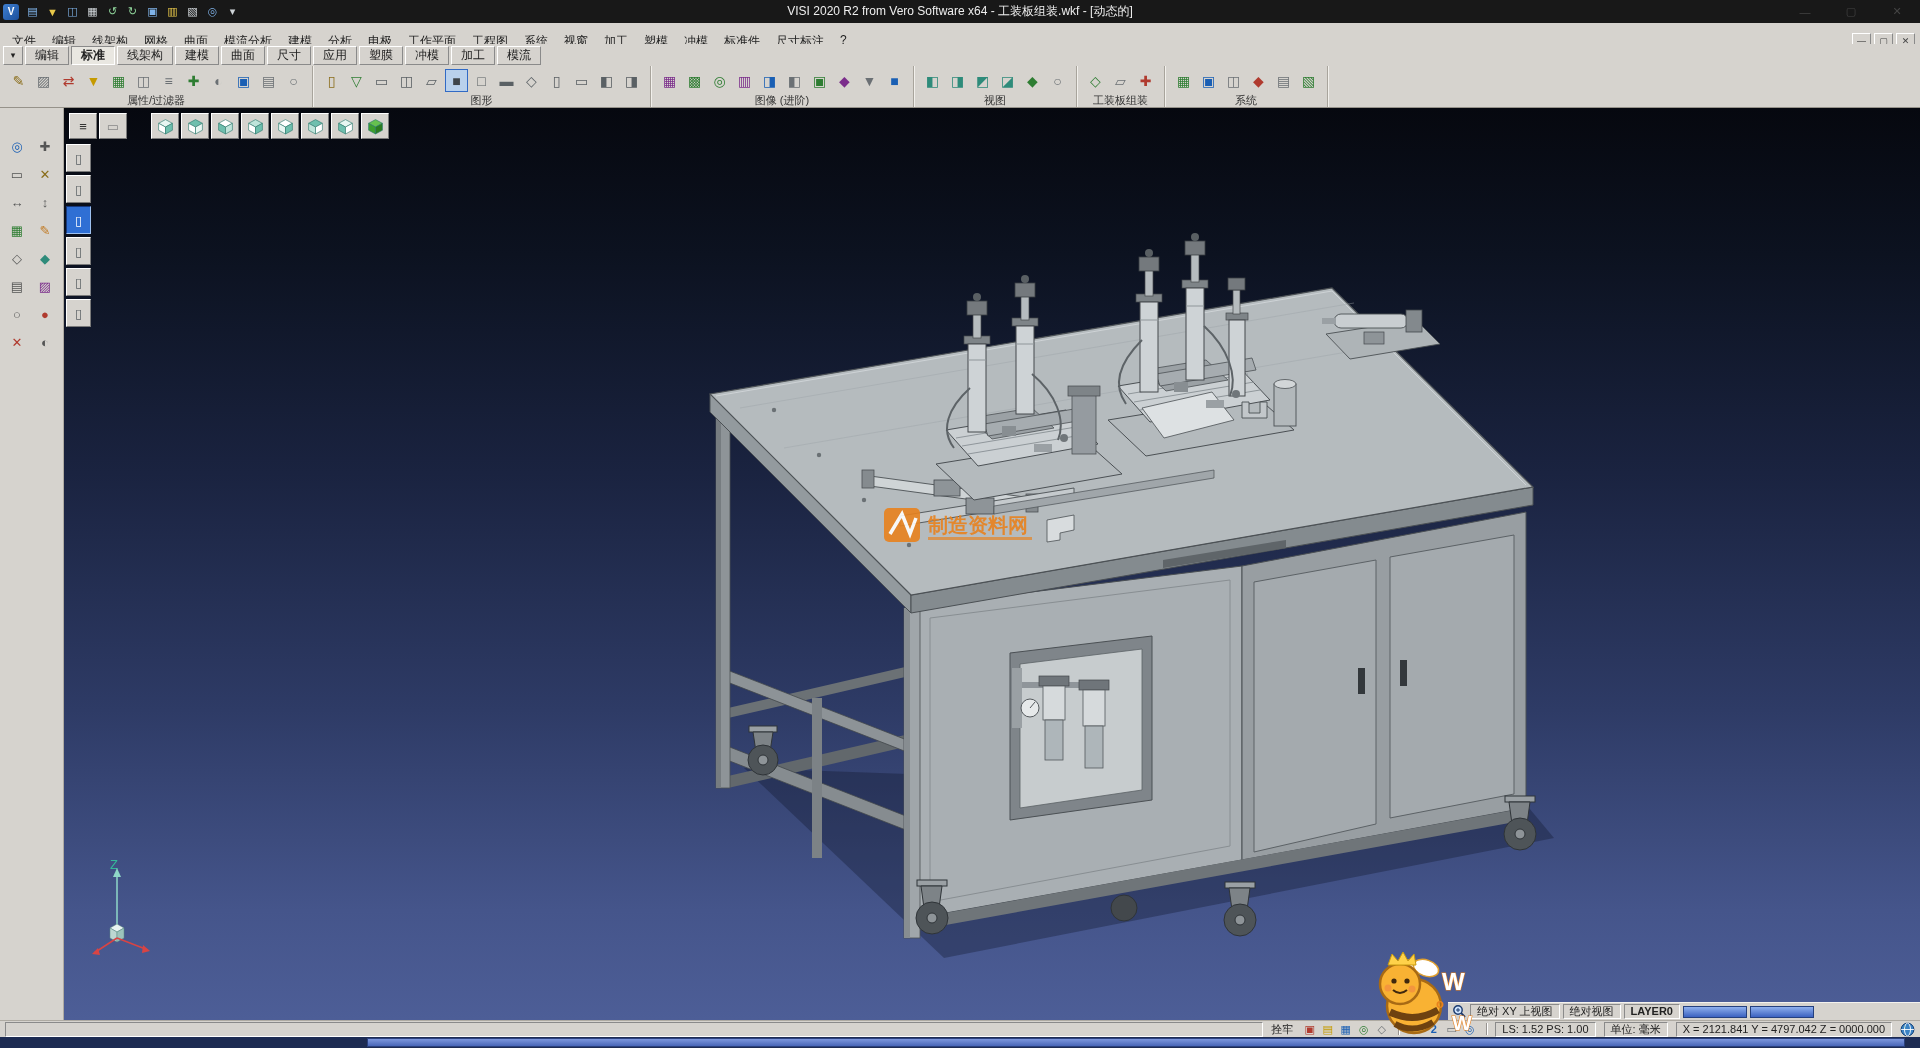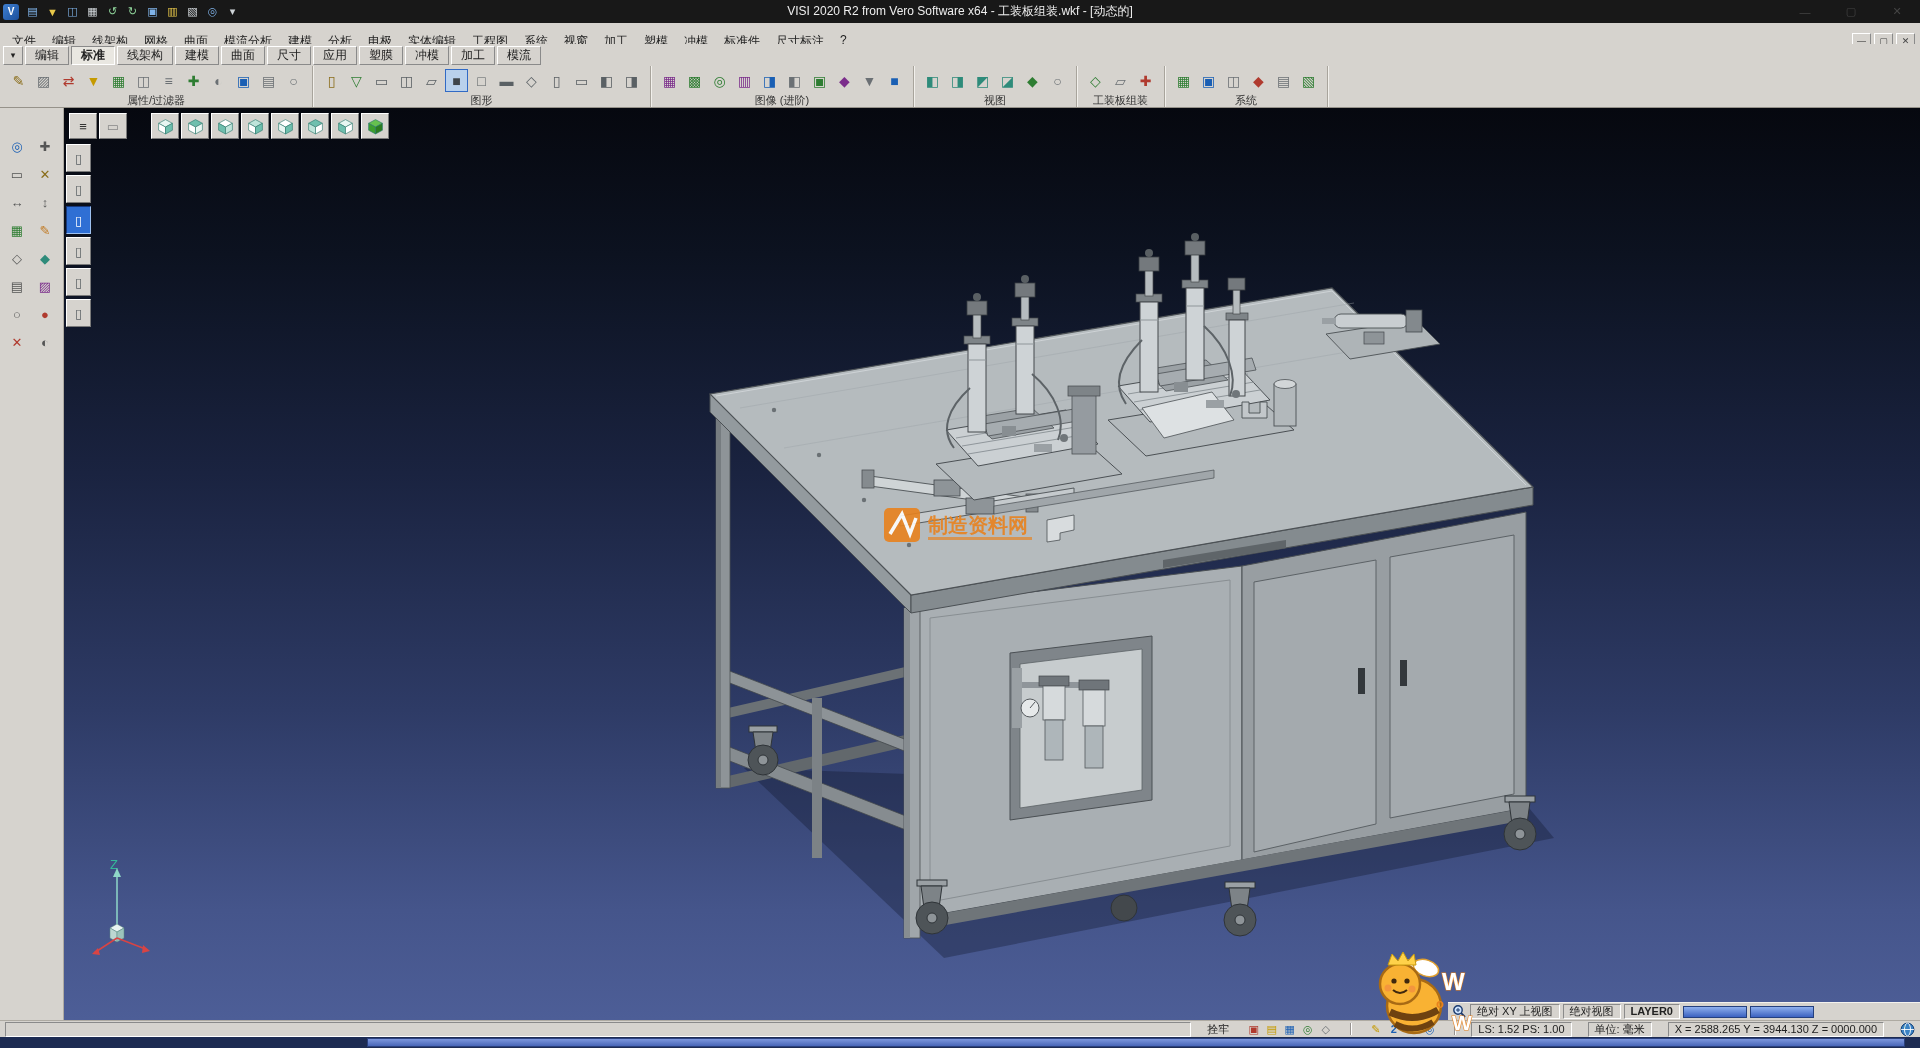--- a/index.html
+++ b/index.html
@@ -61,21 +61,21 @@
   .view-toolbar .vbtn:nth-child(2){margin-right:22px;}
   .side-strip{position:absolute;top:36px;left:2px;display:flex;flex-direction:column;gap:3px;}
   .sbtn{width:23px;height:26px;background:#d6d3ce;border:1px solid;border-color:#fff #7a7a7a #7a7a7a #fff;
     display:flex;align-items:center;justify-content:center;font-size:13px;}
   .sbtn.active{background:#2f6fd4;border-color:#17387c #9ec1f0 #9ec1f0 #17387c;}
   
   .status-row1{position:absolute;left:1448px;top:1002px;width:472px;height:18px;background:#d6d3ce;
     border-top:1px solid #f4f2ee;display:flex;align-items:center;gap:3px;font-size:11px;
     padding:0 4px;box-sizing:border-box;z-index:30;}
   .status-row2{position:absolute;left:0;top:1020px;width:1920px;height:17px;background:#d6d3ce;
-    border-top:1px solid #aeaaa2;display:flex;align-items:center;gap:16px;font-size:11px;
+    border-top:1px solid #aeaaa2;display:flex;align-items:center;gap:8px;font-size:11px;
     padding:0 5px;box-sizing:border-box;z-index:30;}
   .sfield{border:1px solid;border-color:#8a8a8a #fff #fff #8a8a8a;padding:0 6px;height:13px;
     line-height:12px;white-space:nowrap;background:#d6d3ce;}
   .sfield.bold{font-weight:bold;}
   .sfield.grow{flex:1;}
   .bluebar{width:64px;height:12px;background:linear-gradient(180deg,#8fb0ee,#3c62c0);
     border:1px solid #25407e;box-sizing:border-box;}
   .sicon{width:17px;height:15px;display:flex;align-items:center;justify-content:center;font-size:11px;font-weight:bold;}
   .vsep{width:1px;height:12px;background:#979390;box-shadow:1px 0 0 #fff;}
   .slabel{white-space:nowrap;}
@@ -118,21 +118,21 @@
   <span style="display:flex;">
       <span class="menu-item">文件</span>
       <span class="menu-item">编辑</span>
       <span class="menu-item">线架构</span>
       <span class="menu-item">网格</span>
       <span class="menu-item">曲面</span>
       <span class="menu-item">模流分析</span>
       <span class="menu-item">建模</span>
       <span class="menu-item">分析</span>
       <span class="menu-item">电极</span>
-      <span class="menu-item">实体编辑</span>
+      <span class="menu-item">工作平面</span>
       <span class="menu-item">工程图</span>
       <span class="menu-item">系统</span>
       <span class="menu-item">视窗</span>
       <span class="menu-item">加工</span>
       <span class="menu-item">塑模</span>
       <span class="menu-item">冲模</span>
       <span class="menu-item">标准件</span>
       <span class="menu-item">尺寸标注</span>
       <span class="menu-item">?</span>
     </span>
@@ -562,21 +562,21 @@
   <span class="vsep"></span>
   <span style="display:flex;gap:1px;">
       <span class="sicon" style="color: rgb(197, 154, 0);">✎</span>
       <span class="sicon" style="color: rgb(26, 95, 180);">2</span>
       <span class="sicon" style="color: rgb(107, 112, 116);">▭</span>
       <span class="sicon" style="color: rgb(26, 95, 180);">◎</span>
     </span>
   <span class="vsep"></span>
   <span class="sfield">LS: 1.52 PS: 1.00</span>
   <span class="sfield">单位: 毫米</span>
-  <span class="sfield">X = 2588.265 Y = 3944.130 Z = 0000.000</span>
+  <span class="sfield">X = 2121.841 Y = 4797.042 Z = 0000.000</span>
   <svg width="15" height="15" viewBox="0 0 15 15">
     <circle cx="7.5" cy="7.5" r="6.4" fill="#3b82c4" stroke="#14427a" stroke-width="1"></circle>
     <ellipse cx="7.5" cy="7.5" rx="3" ry="6.4" fill="none" stroke="#ffffff" stroke-width="0.9"></ellipse>
     <line x1="1.1" y1="7.5" x2="13.9" y2="7.5" stroke="#ffffff" stroke-width="0.9"></line>
     <path d="M4,3.5 a6 6 0 0 0 2,3 z" fill="#3fae5a"></path>
   </svg>
 </div>
 
 <div class="hscroll">
   <div class="hthumb"></div>

